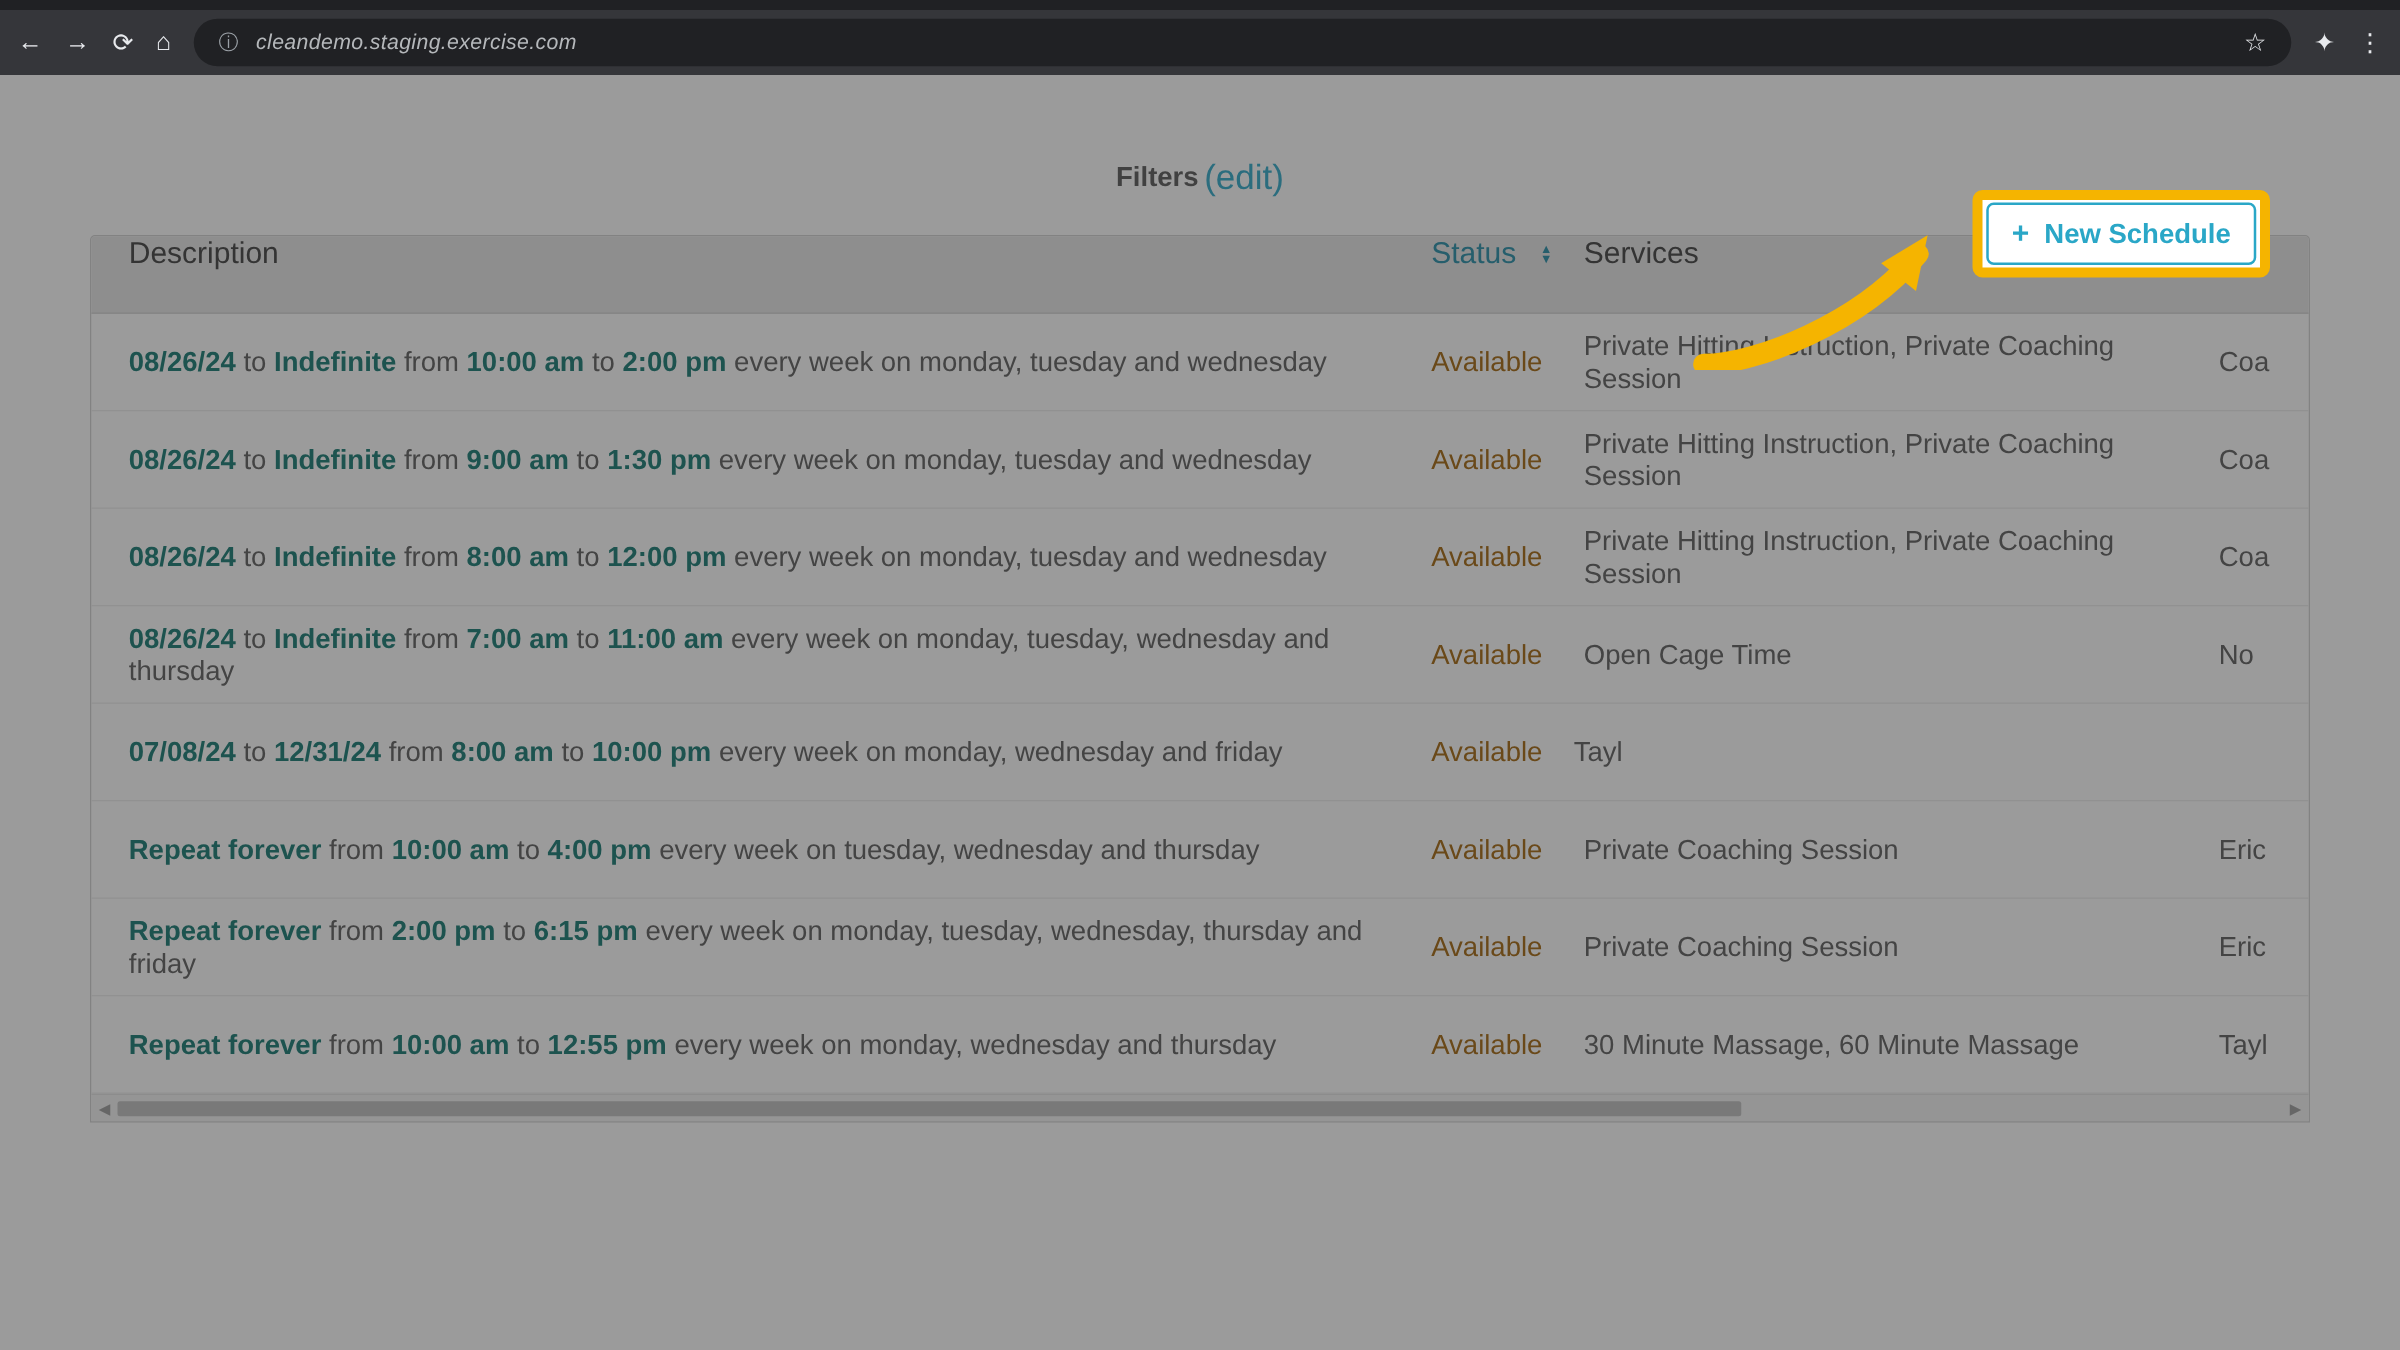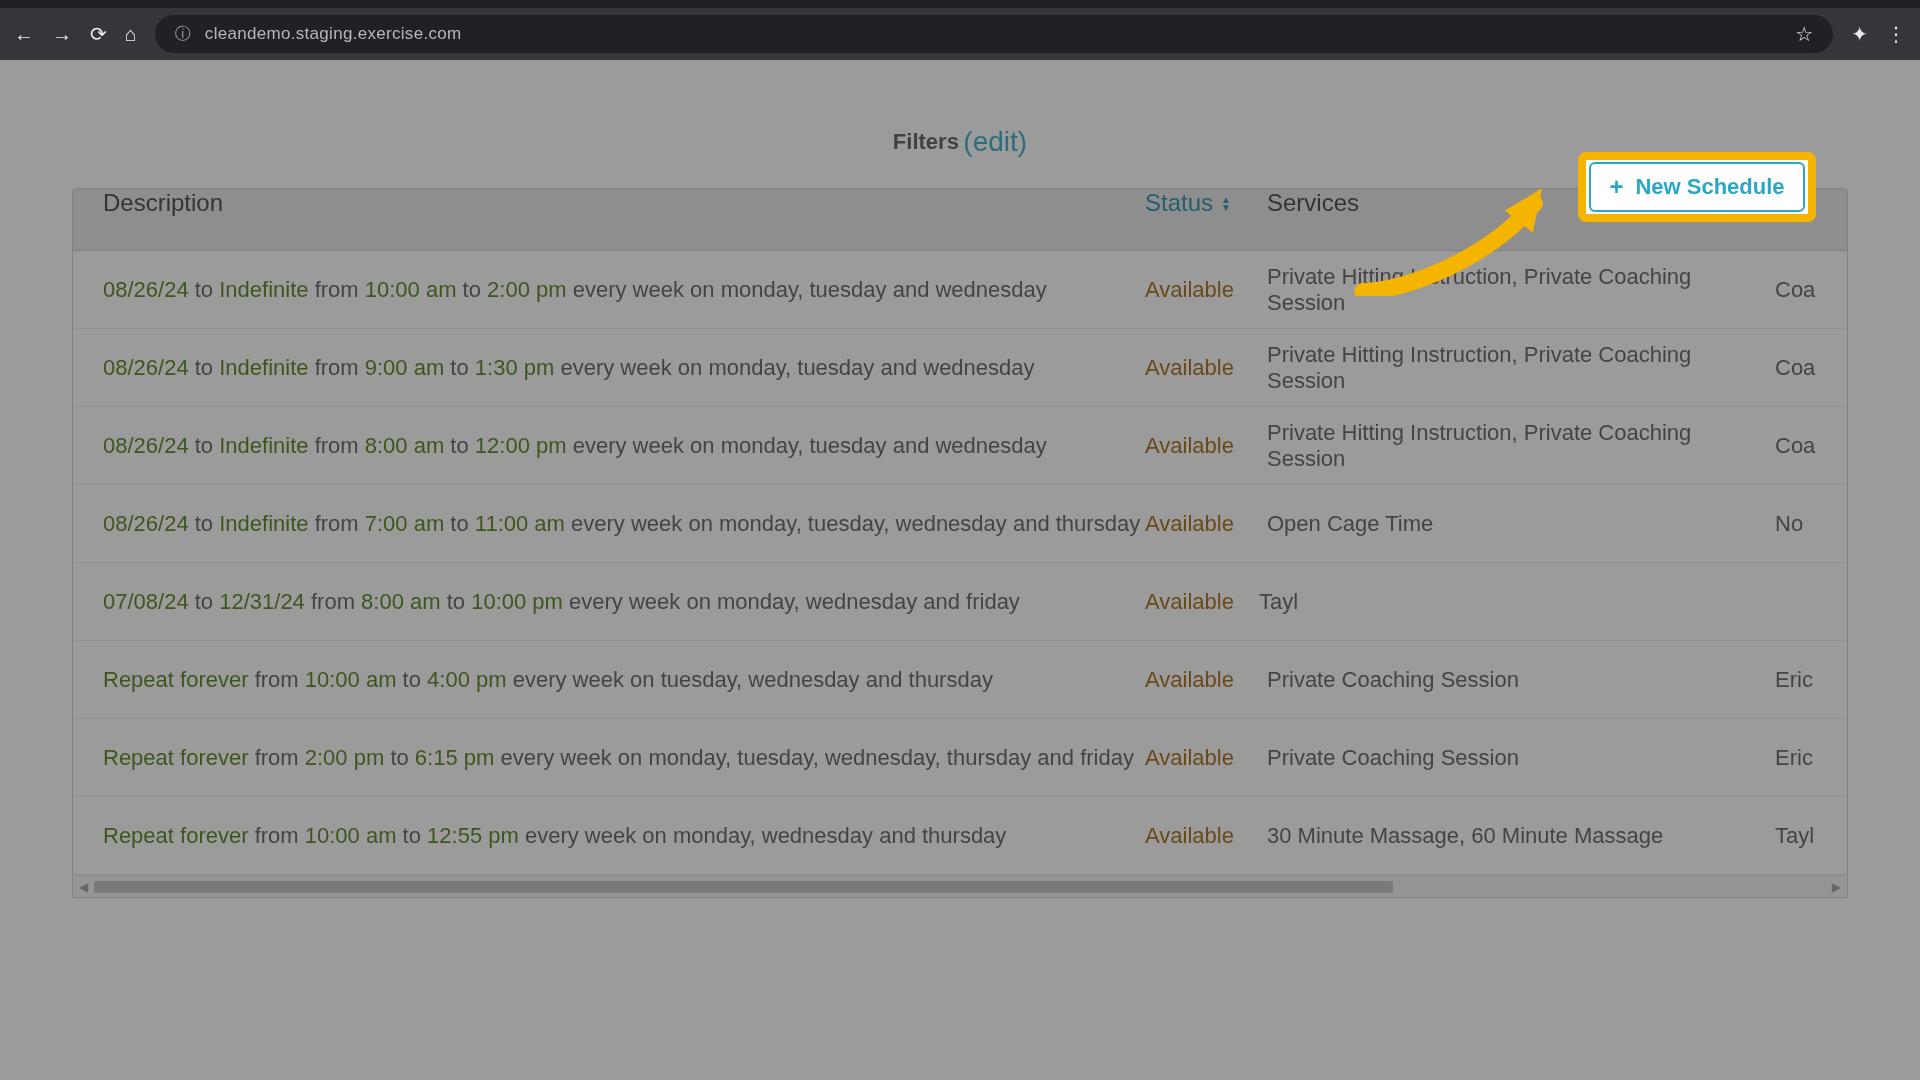--- a/index.html
+++ b/index.html
@@ -15,21 +15,21 @@
     }
     .tabbar { height:8px; background:#202124; }
     .toolbar {
       height:52px; background:#35363a; display:flex; align-items:center; padding:0 14px; gap:18px;
     }
     .tb-icon { color:#e8eaed; font-size:20px; cursor:pointer; }
     .addrbar {
       flex:1; height:38px; background:#202124; border-radius:20px;
       display:flex; align-items:center; padding:0 20px; gap:14px; color:#9aa0a6;
     }
-    .addr-txt { color:#b5b8bb; font-size:17px; letter-spacing:.3px; }
+    .addr-txt { color:#b5b8bb; font-size:17px; letter-spacing:.3px;font-style:italic; }
     .star { margin-left:auto; color:#e8eaed; font-size:20px; cursor:pointer; }
     .puzzle, .dots { color:#e8eaed; font-size:20px; cursor:pointer; }
     
     
     .stage {
       position:relative; width:100%; height:1020px;
     }
     .page {
       width:100%; height:100%; background:#ffffff; padding-top:66px;
     }
@@ -59,32 +59,32 @@
     
     .tablewrap {
       width:1776px; margin:0 auto; border:1px solid #cfcfcf; border-radius:4px 4px 0 0;
       overflow:hidden; background:#ffffff;
     }
     .thead {
       display:flex; align-items:flex-start; height:62px; background:#e6e6e6;
       font-size:24px; color:#3a3a3a; border-bottom:1px solid #cfcfcf;
     }
     .c-desc { width:1072px; padding-left:30px; }
-    .c-status { width:114px; color:#1f8aa5; font-weight:500; display:flex; align-items:center; gap:8px; }
+    .c-status { width:114px; color:#1f8aa5; font-weight:500; display:flex; align-items:center; gap:19px; }
     .c-services { width:516px; padding-left:8px; }
     .c-staff { width:60px; padding-left:0; white-space:nowrap; overflow:hidden; }
     .sorticons { display:inline-flex; flex-direction:column; font-size:10px; line-height:8px; margin-top:2px; }
     .sorticons span { color:#1f8aa5; }
     
     .row {
       display:flex; align-items:center; height:78px; border-bottom:1px solid #ececec;
       font-size:22px; color:#585858;
     }
     .row .c-desc { font-weight:400; }
-    .b { font-weight:400; color:#4d7c0f; }
+    .b { font-weight:700; color:#0f766e; }
     .row .c-status { color:#a16207; font-weight:400; }
     
     .hscroll {
       height:22px; background:#f3f3f3; display:flex; align-items:center; padding:0 6px; gap:6px;
       border-top:1px solid #e3e3e3;
     }
     .hscroll-arrow { color:#9a9a9a; font-size:12px; }
     .hscroll-track { flex:1; height:12px; background:#f3f3f3; position:relative; }
     .hscroll-thumb { position:absolute; left:0; top:0; height:12px; width:75%; background:#bfbfbf; border-radius:2px; }
     

